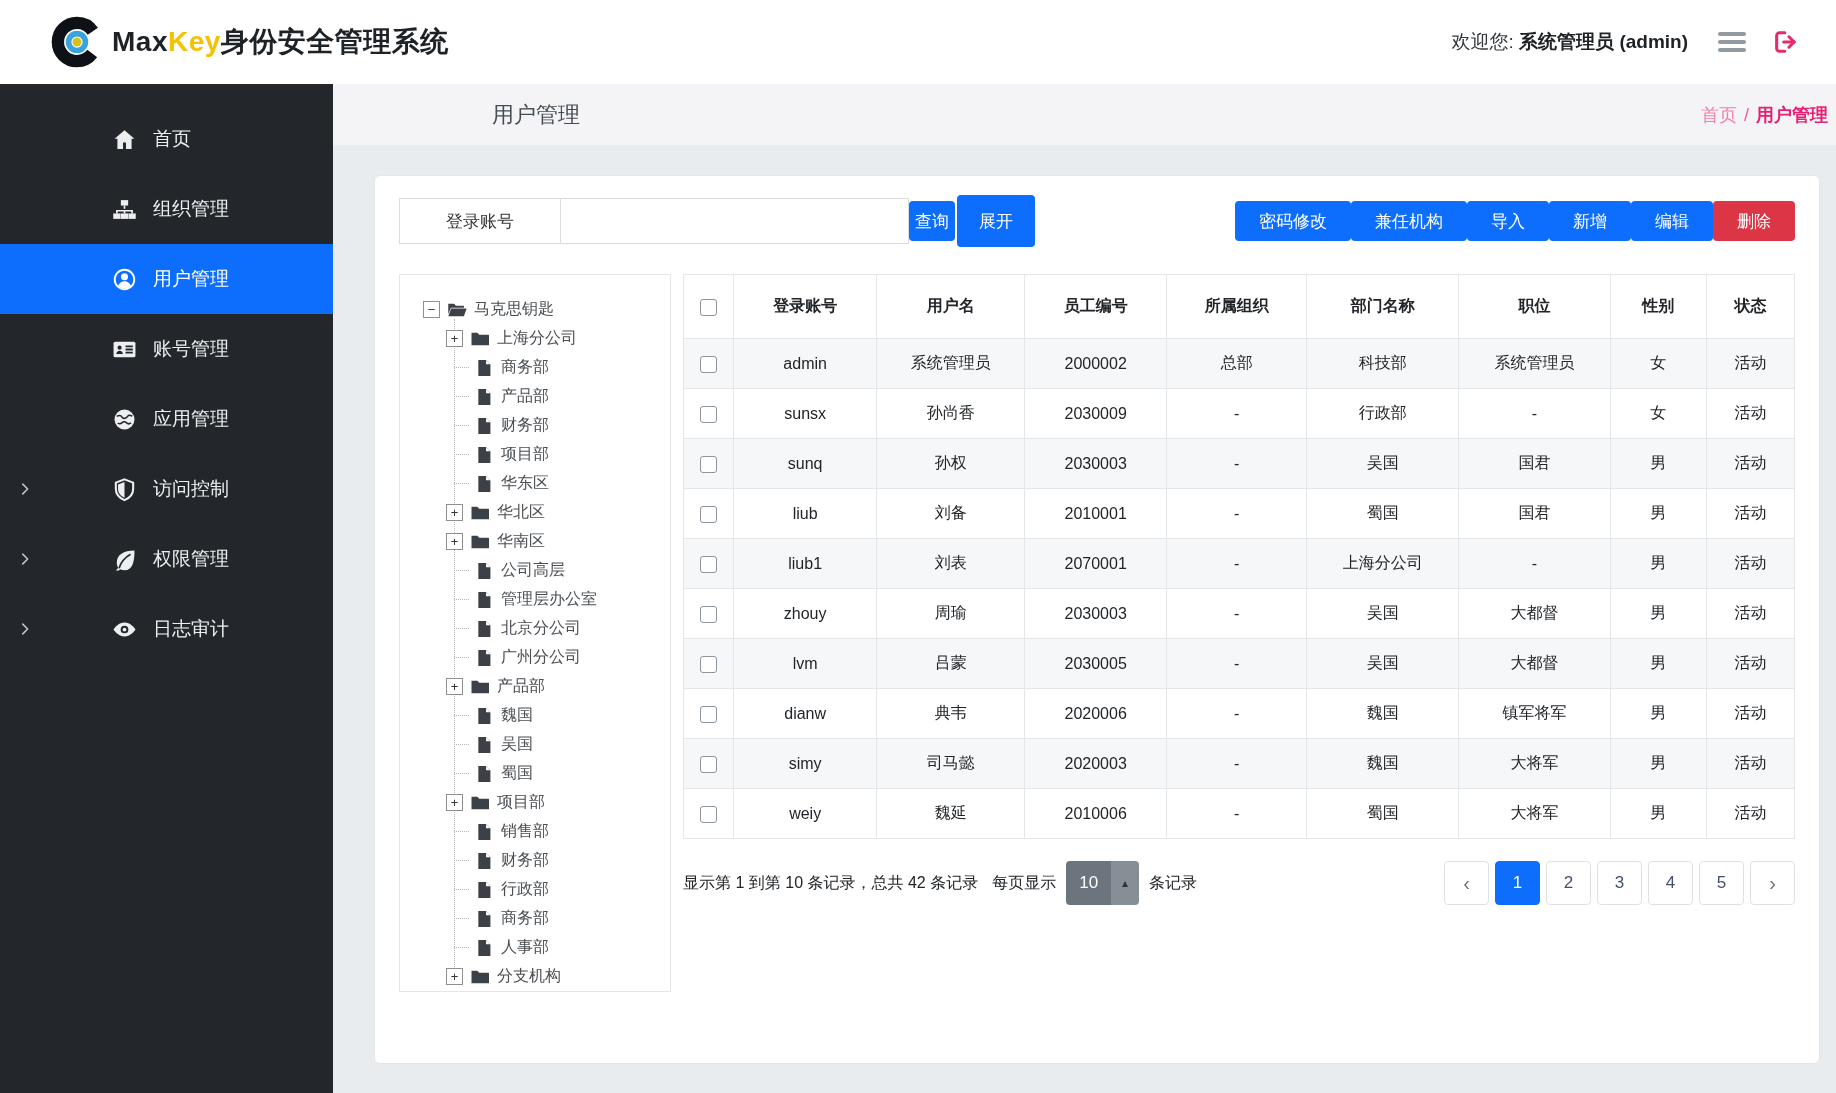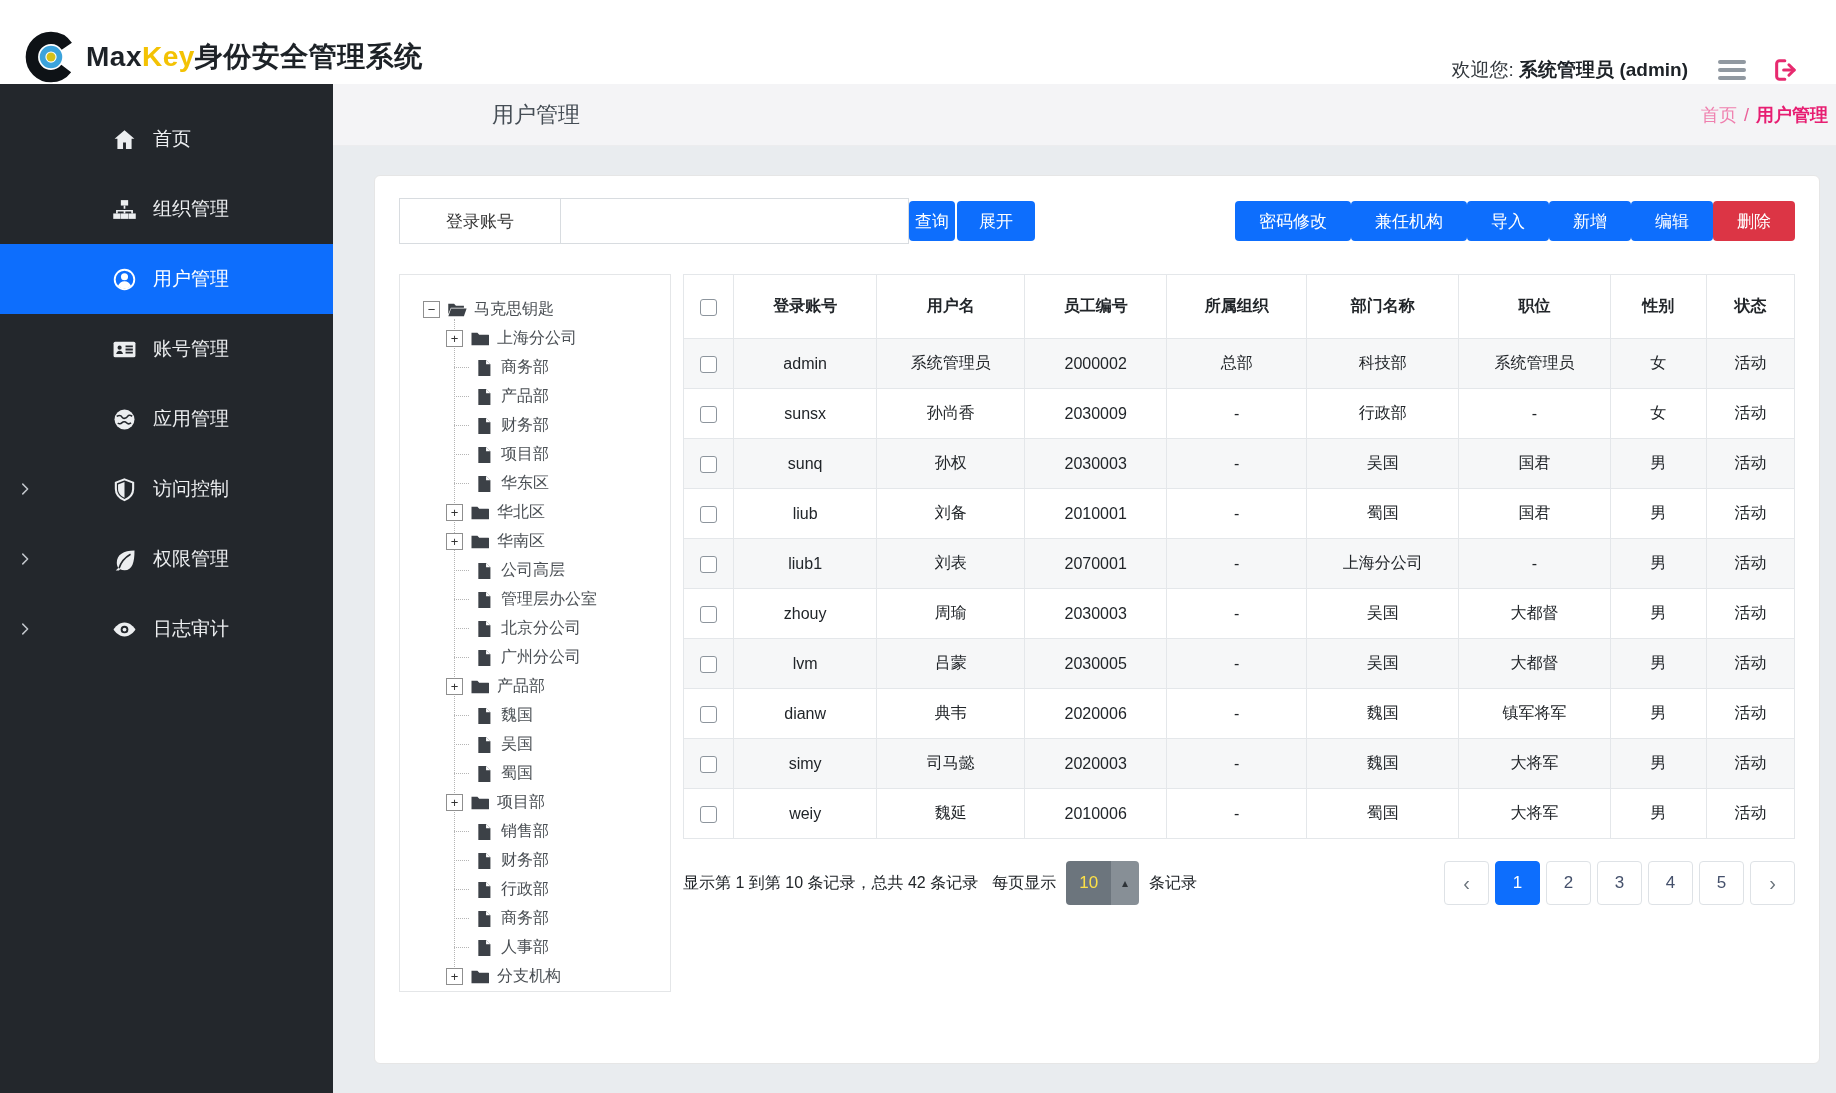--- a/index.html
+++ b/index.html
@@ -5,22 +5,22 @@
   * { box-sizing: border-box; }
   html,body { margin:0; padding:0; }
   body {
     width:1836px; height:1093px; overflow:hidden;
     font-family:"Liberation Sans","DejaVu Sans",sans-serif;
     background:#e9ecef; color:#212529;
   }
   
   .topbar {
     height:84px; background:#ffffff; display:flex;
-    justify-content:space-between; align-items:flex-end;
-    padding:0 36px 0 24px;
+    justify-content:space-between; align-items:center;
+    padding:0 36px 0 50px;
   }
   .brand { display:flex; align-items:center; }
   .brand .logo { width:54px; height:54px; margin-right:8px; }
   .brand-text { font-size:28px; font-weight:700; letter-spacing:.5px; color:#1d2227; }
   .brand-text .bk { color:#f3c204; }
   .top-right { display:flex; align-items:center; }
   .welcome { font-size:19px; color:#33383d; }
   .welcome b { color:#1d2227; }
   .hamburger { margin-left:30px; width:28px; cursor:pointer; }
   .hamburger div { height:4px; background:#9199a1; border-radius:2px; margin:4px 0; }
@@ -65,21 +65,21 @@
   .search-input {
     width:348px; height:46px; border:1px solid #d8dce0; border-left:none;
     padding:0 12px; font-size:16px; outline:none; font-family:inherit;
   }
   .btn {
     border:none; border-radius:4px; background:#0d6efd; color:#fff;
     font-size:17px; font-family:inherit; cursor:pointer; white-space:nowrap;
   }
   .btn.danger { background:#dc3545; }
   .btn-query { height:40px; padding:0 6px; margin-left:0; }
-  .btn-expand { height:40px; padding:0 22px; margin-left:2px; }
+  .btn-expand { height:52px; padding:0 22px; margin-left:2px; }
   .actions { margin-left:auto; display:flex; gap:0; }
   .actions .btn { height:40px; padding:0 24px; }
   
   .content-row { display:flex; margin-top:30px; align-items:flex-start; }
   .tree-panel {
     width:272px; height:718px; flex:none; border:1px solid #e4e6e8;
     padding-top:20px; position:relative; overflow:hidden; background:#fff;
   }
   .tree-line {
     position:absolute; left:54px; top:44px; height:662px;
@@ -106,21 +106,21 @@
   td { height:50px; color:#212529; }
   tbody tr:nth-child(odd) td { background:#f6f7f8; }
   .checkbox {
     width:17px; height:17px; border:1.5px solid #8d959d; border-radius:3px;
     display:inline-block; vertical-align:middle; background:#fff; cursor:pointer;
   }
   
   .pager { display:flex; justify-content:space-between; align-items:center; margin-top:22px; font-size:16px; color:#212529; }
   .pager-left { display:flex; align-items:center; }
   .per-page { display:flex; margin:0 10px; cursor:pointer; height:44px; border-radius:4px; overflow:hidden; }
-  .pp-val { background:#6c757d; color:#fde047; display:flex; align-items:center; padding:8px 13px; font-size:17px; }
+  .pp-val { background:#6c757d; color:#ffffff; display:flex; align-items:center; padding:8px 13px; font-size:17px; }
   .pp-caret { background:#878f96; color:#2e3338; width:28px; display:flex; align-items:center; justify-content:center; font-size:12px; }
   .pages { display:flex; list-style:none; margin:0; padding:0; gap:6px; }
   .page-item {
     min-width:45px; height:44px; border:1px solid #dee2e6; border-radius:4px;
     background:#fff; color:#44506b; display:flex; align-items:center; justify-content:center;
     font-size:17px; cursor:pointer; padding:0 6px;
   }
   .page-item.nav { color:#6c757d; font-size:20px; }
   .page-item.active { background:#0d6efd; border-color:#0d6efd; color:#fff; }
 </style>

